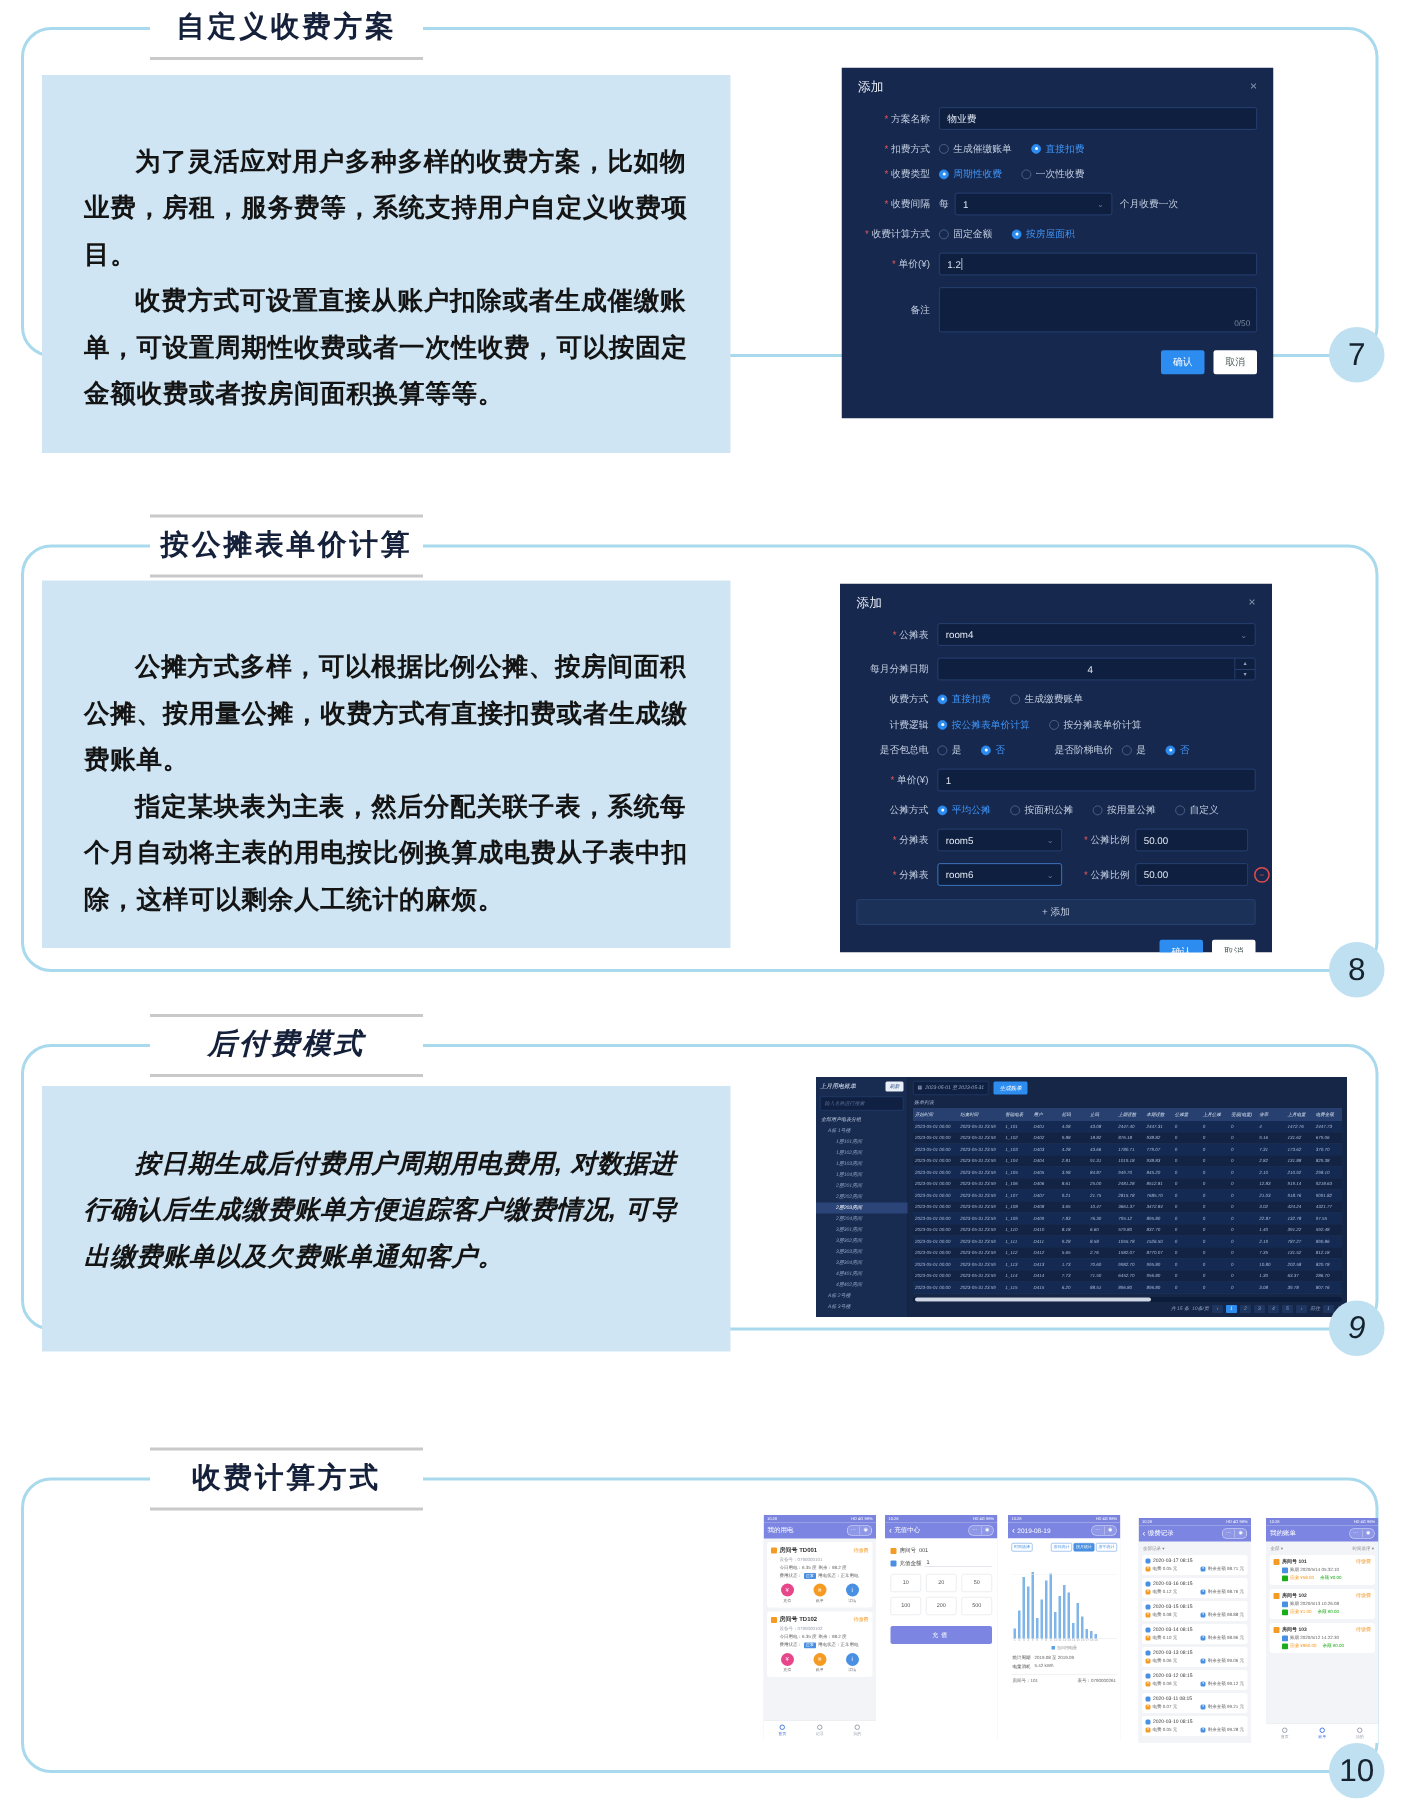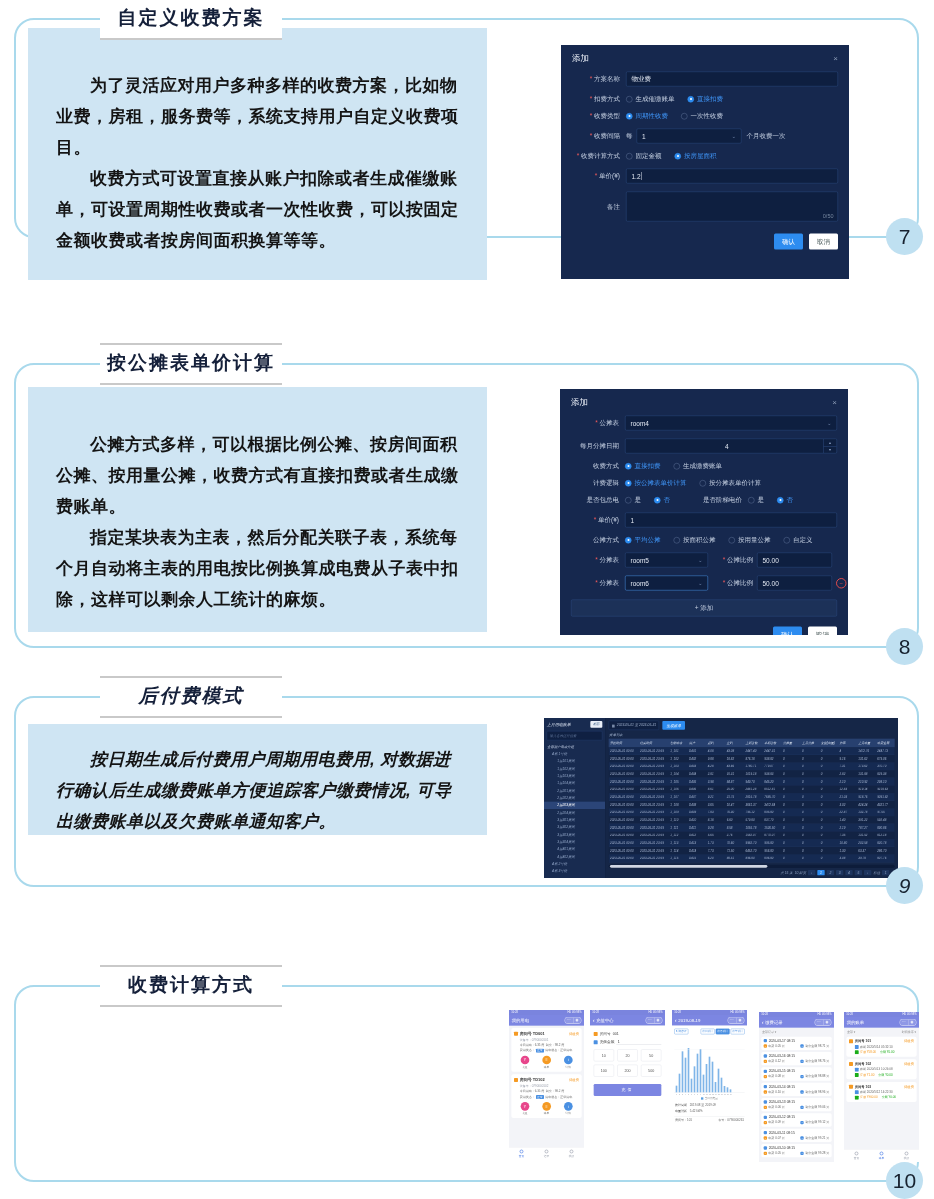--- a/index.html
+++ b/index.html
@@ -12,23 +12,23 @@
   #card8{top:363px;height:285px;}
   #card9{top:696px;height:191px;font-style:italic;}
   #card10{top:985px;height:197px;}
   .card-title{position:absolute;top:-22px;left:84px;width:182px;background:#fff;border-top:2px solid #c9c9c9;border-bottom:2px solid #c9c9c9;
     text-align:center;padding:5px 0 7px;font-size:19px;font-weight:bold;color:#15203a;letter-spacing:2px;z-index:3;}
   .badge{position:absolute;right:-6px;bottom:-19px;width:37px;height:37px;border-radius:50%;background:#bfe0f1;color:#17222f;
     font-size:21px;display:flex;align-items:center;justify-content:center;z-index:3;}
   .tbox{position:absolute;left:12px;width:459px;background:#cfe5f3;color:#141414;font-size:17px;font-weight:bold;
     line-height:31px;letter-spacing:.5px;box-sizing:border-box;padding:42px 26px 0 28px;}
   .tbox p{margin:0;text-indent:2em;}
-  #card7 .tbox{top:8px;height:252px;}
+  #card7 .tbox{top:30px;height:252px;}
   #card8 .tbox{top:22px;height:245px;}
-  #card9 .tbox{top:26px;height:111px;padding-top:20px;}
+  #card9 .tbox{top:26px;height:177px;padding-top:36px;}
   #card10 .tbox{top:18px;height:139px;display:flex;align-items:center;padding-top:0;}
 
   
   .shot{position:absolute;overflow:hidden;}
   .inner{transform-origin:0 0;}
   #shot7{left:545px;top:25px;width:288px;height:234px;}
   #shot7 .inner{width:576px;height:468px;transform:scale(.5);}
   #shot8{left:544px;top:24px;width:288px;height:246px;}
   #shot8 .inner{width:576px;height:492px;transform:scale(.5);}
   #shot9{left:528px;top:20px;width:354px;height:160px;}

